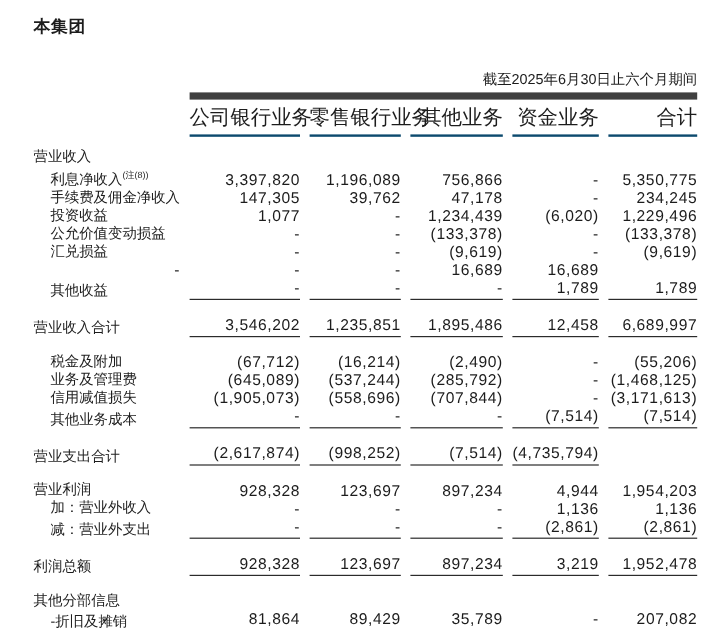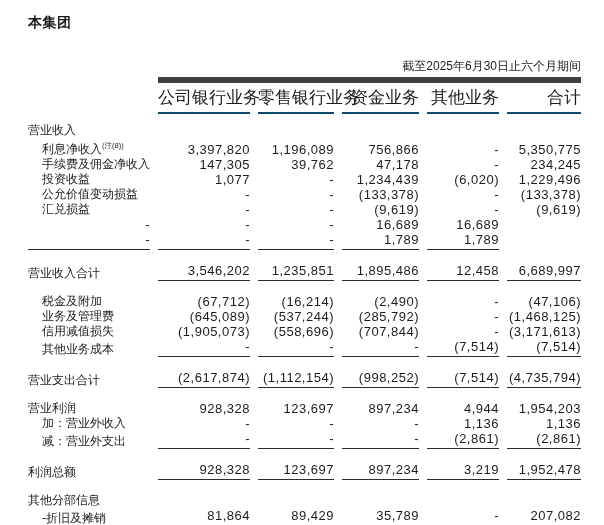--- a/index.html
+++ b/index.html
@@ -65,22 +65,22 @@
   <div>
     <div class="grid-row">
       <div class="cell"></div>
       <div class="cell period-cell">截至2025年6月30日止六个月期间</div>
     </div>
 
     <div class="grid-row header-row">
       <div class="cell"></div>
       <div class="cell col-cell">公司银行业务</div>
       <div class="cell col-cell">零售银行业务</div>
+      <div class="cell col-cell">其他业务</div>
       <div class="cell col-cell">资金业务</div>
-      <div class="cell col-cell">其他业务</div>
       <div class="cell col-cell">合计</div>
     </div>
 
     <div class="tbody">
         <div class="grid-row body-row row-section">
           <div class="cell label-cell">营业收入</div>
           <div class="cell num"></div>
           <div class="cell num"></div>
           <div class="cell num"></div>
           <div class="cell num"></div>
@@ -127,20 +127,21 @@
           <div class="cell num">(9,619)</div>
         </div>
         <div class="grid-row body-row row-item">
           <div class="cell num">-</div>
           <div class="cell num">-</div>
           <div class="cell num">-</div>
           <div class="cell num">16,689</div>
           <div class="cell num">16,689</div>
         </div>
         <div class="grid-row body-row row-item rule-single">
+          <div class="cell label-cell indent">其他收益</div>
           <div class="cell num">-</div>
           <div class="cell num">-</div>
           <div class="cell num">-</div>
           <div class="cell num">1,789</div>
           <div class="cell num">1,789</div>
         </div>
         <div class="spacer"></div>
         <div class="grid-row body-row row-total rule-single">
           <div class="cell label-cell">营业收入合计</div>
           <div class="cell num">3,546,202</div>
@@ -149,21 +150,21 @@
           <div class="cell num">12,458</div>
           <div class="cell num">6,689,997</div>
         </div>
         <div class="spacer"></div>
         <div class="grid-row body-row row-item">
           <div class="cell label-cell indent">税金及附加</div>
           <div class="cell num">(67,712)</div>
           <div class="cell num">(16,214)</div>
           <div class="cell num">(2,490)</div>
           <div class="cell num">-</div>
-          <div class="cell num">(47,106)</div>
+          <div class="cell num">(55,206)</div>
         </div>
         <div class="grid-row body-row row-item">
           <div class="cell label-cell indent">业务及管理费</div>
           <div class="cell num">(645,089)</div>
           <div class="cell num">(537,244)</div>
           <div class="cell num">(285,792)</div>
           <div class="cell num">-</div>
           <div class="cell num">(1,468,125)</div>
         </div>
         <div class="grid-row body-row row-item">
@@ -179,21 +180,20 @@
           <div class="cell num">-</div>
           <div class="cell num">-</div>
           <div class="cell num">-</div>
           <div class="cell num">(7,514)</div>
           <div class="cell num">(7,514)</div>
         </div>
         <div class="spacer"></div>
         <div class="grid-row body-row row-total rule-single">
           <div class="cell label-cell">营业支出合计</div>
           <div class="cell num">(2,617,874)</div>
-          <div class="cell num">(1,112,154)</div>
           <div class="cell num">(998,252)</div>
           <div class="cell num">(7,514)</div>
           <div class="cell num">(4,735,794)</div>
         </div>
         <div class="spacer"></div>
         <div class="grid-row body-row row-total">
           <div class="cell label-cell">营业利润</div>
           <div class="cell num">928,328</div>
           <div class="cell num">123,697</div>
           <div class="cell num">897,234</div>

